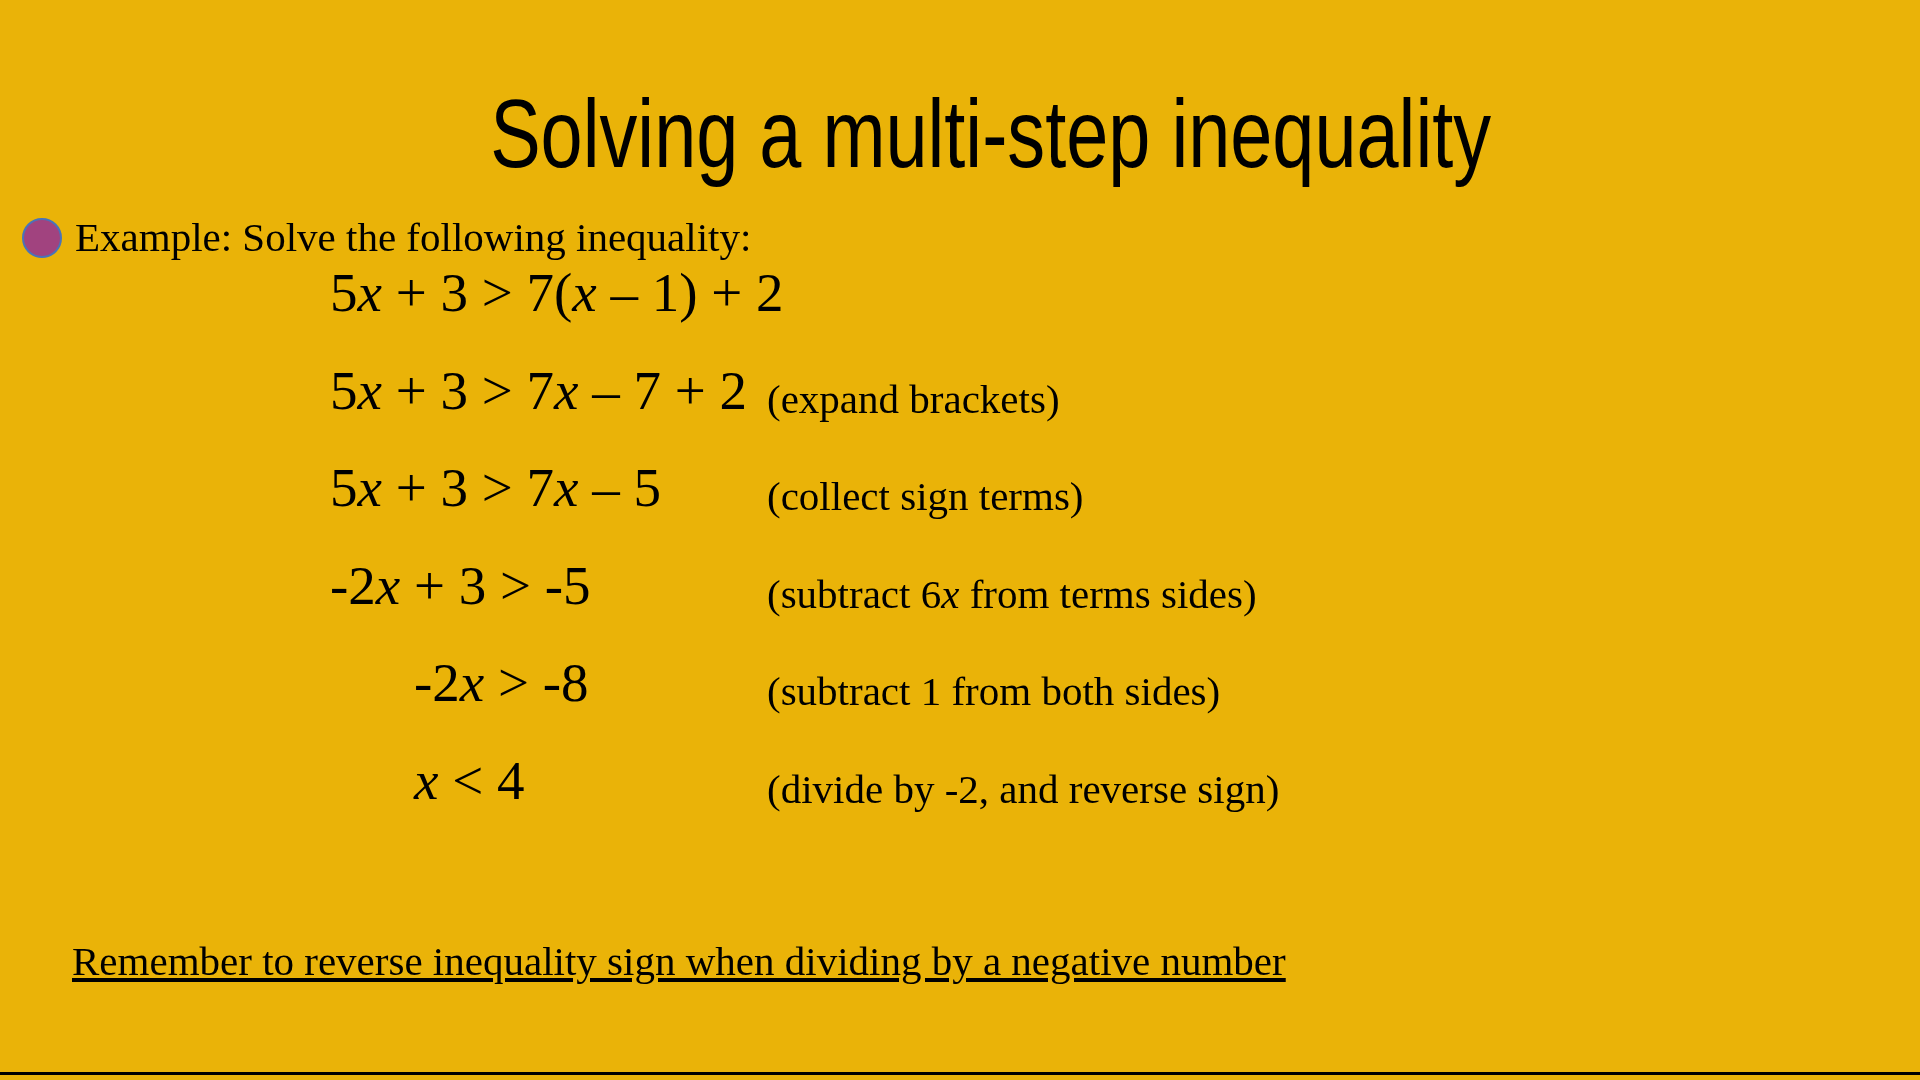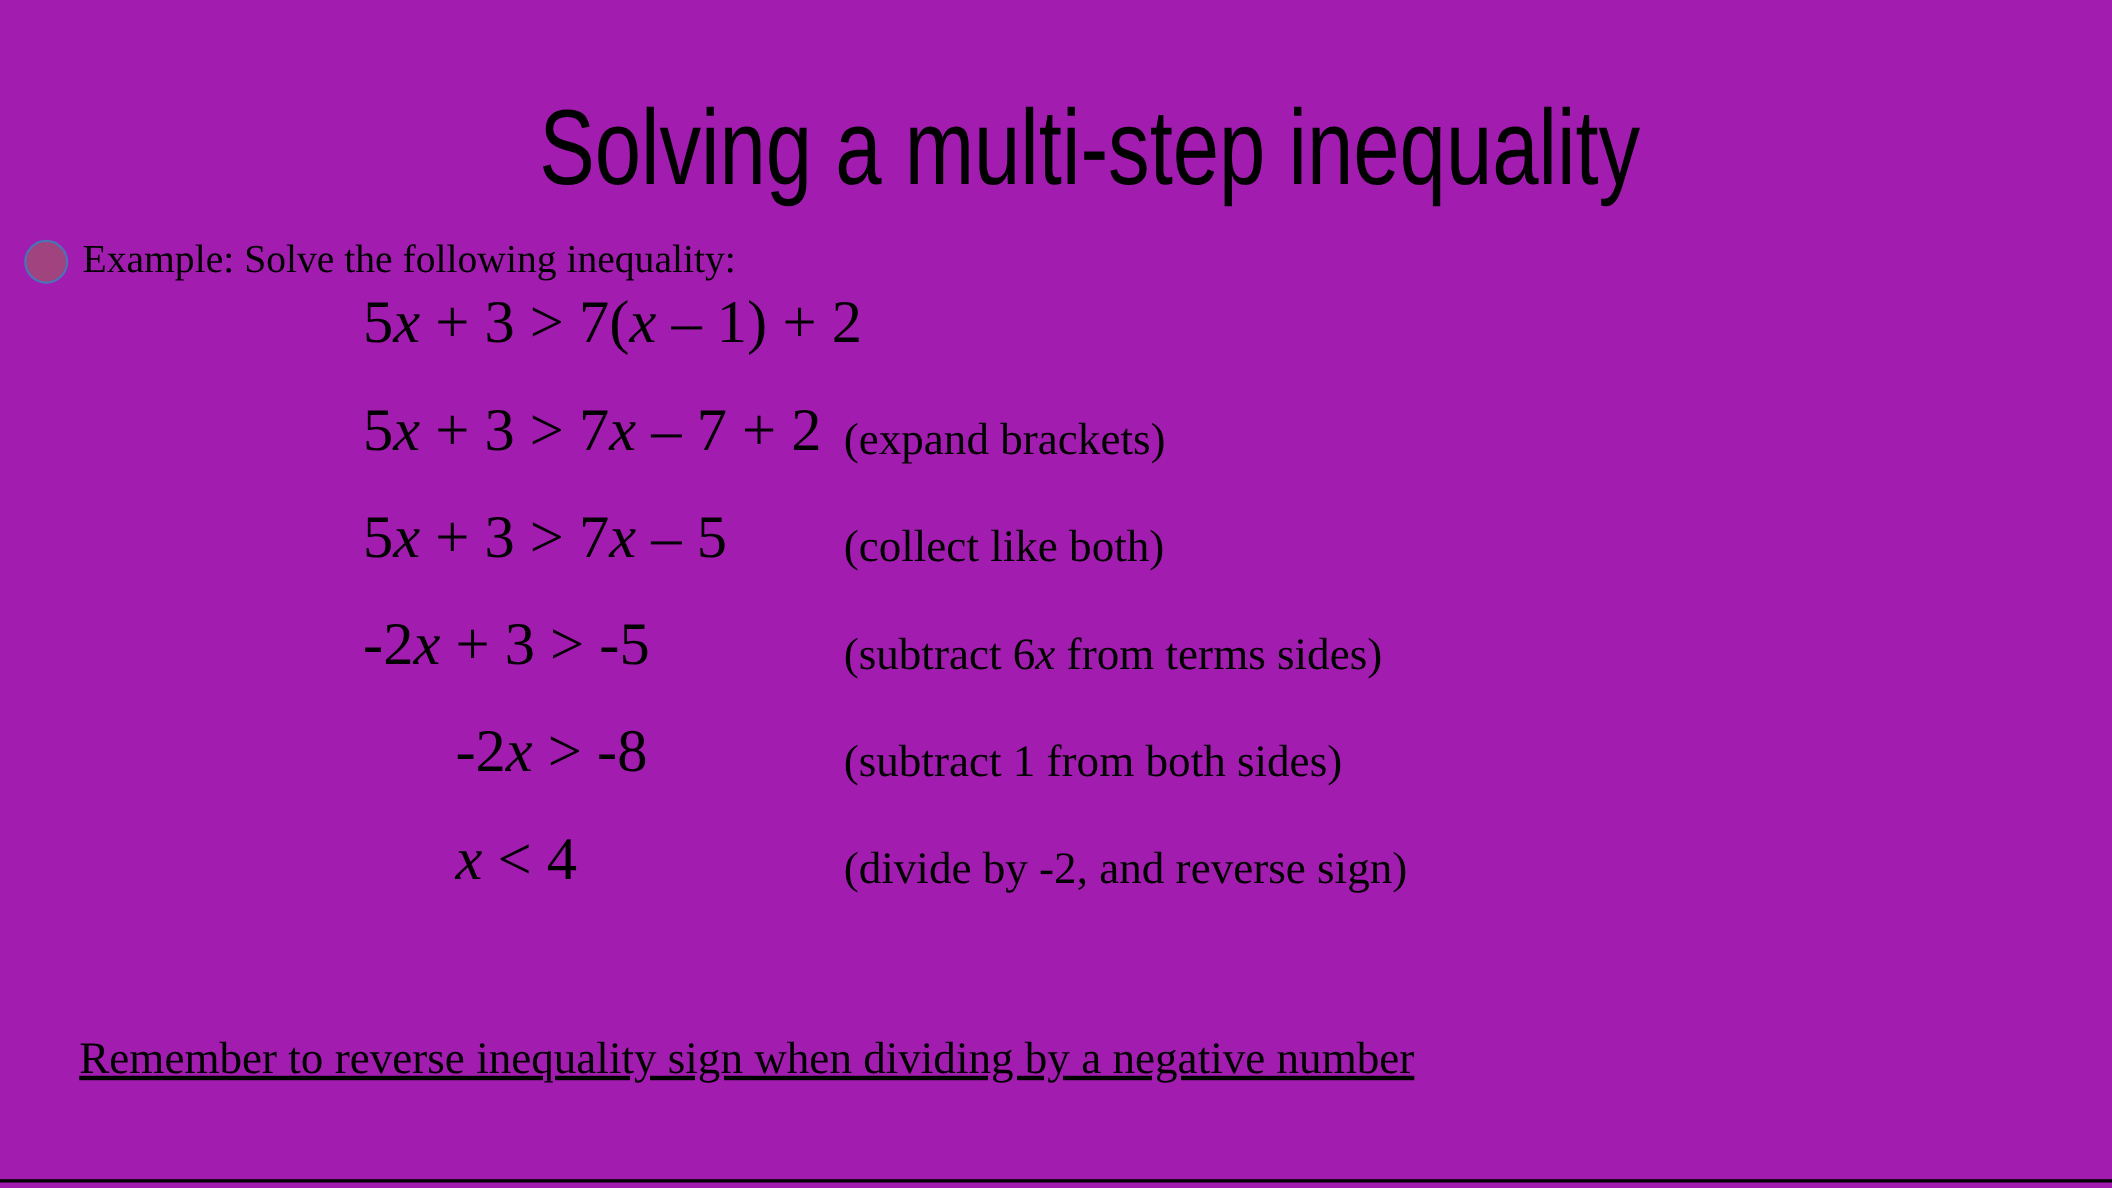--- a/index.html
+++ b/index.html
@@ -1,20 +1,20 @@
 <!DOCTYPE html>
 <html><head>
 <meta charset="utf-8">
 <style>
   html, body { margin: 0; padding: 0; background: #ffffff; }
   .slide {
     position: relative;
     width: 1920px;
     height: 1080px;
-    background: #a21caf;
+    background: #eab308;
     overflow: hidden;
     color: #000000;
     font-family: "Liberation Serif", serif;
   }
   .title {
     position: absolute;
     top: 81px;
     left: 0;
     width: 100%;
     margin: 0;
@@ -38,21 +38,21 @@
     height: 40px;
     border-radius: 50%;
     border: 2px solid #4a73b8;
     box-sizing: border-box;
     background: #a1437f;
   }
   .example-text {
     position: absolute;
     left: 75px;
     top: 217px;
-    font-size: 36px;
+    font-size: 41px;
     line-height: 1;
     white-space: pre;
   }
   #steps {
     position: absolute;
     top: 265px;
     left: 0;
     width: 100%;
   }
   .step-row { position: relative; height: 97.5px; }
@@ -107,21 +107,21 @@
   <div id="steps">
       <div class="step-row">
         <span class="eq"><span>5</span><span class="it">x</span><span> + 3 &gt; 7(</span><span class="it">x</span><span> – 1) + 2</span></span>
       </div>
       <div class="step-row">
         <span class="eq"><span>5</span><span class="it">x</span><span> + 3 &gt; 7</span><span class="it">x</span><span> – 7 + 2</span></span>
         <span class="note"><span>(expand brackets)</span></span>
       </div>
       <div class="step-row">
         <span class="eq"><span>5</span><span class="it">x</span><span> + 3 &gt; 7</span><span class="it">x</span><span> – 5</span></span>
-        <span class="note"><span>(collect like both)</span></span>
+        <span class="note"><span>(collect sign terms)</span></span>
       </div>
       <div class="step-row">
         <span class="eq"><span>-2</span><span class="it">x</span><span> + 3 &gt; -5</span></span>
         <span class="note"><span>(subtract 6</span><span class="it">x</span><span> from terms sides)</span></span>
       </div>
       <div class="step-row">
         <span class="eq indent"><span>-2</span><span class="it">x</span><span> &gt; -8</span></span>
         <span class="note"><span>(subtract 1 from both sides)</span></span>
       </div>
       <div class="step-row">

